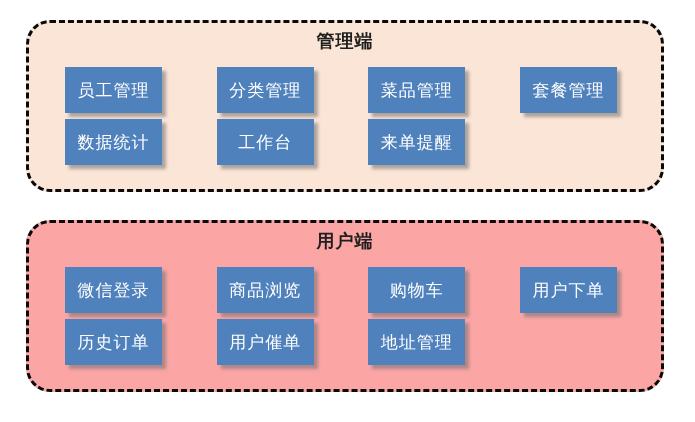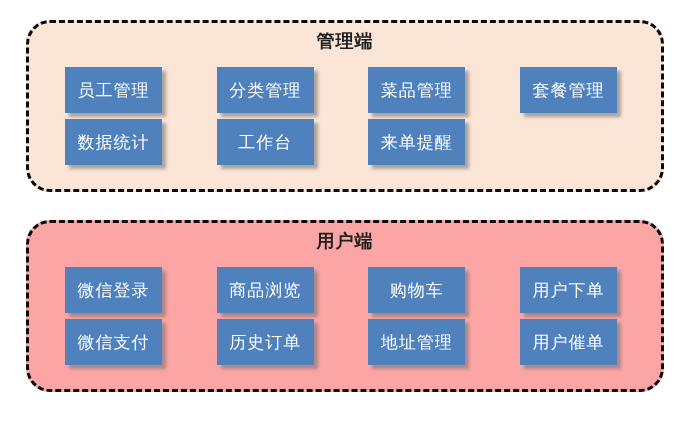--- a/index.html
+++ b/index.html
@@ -77,20 +77,19 @@
     </div>
   </section>
 
   <section class="panel panel-user">
     <h2 class="panel-title">用户端</h2>
     <div class="btn-grid">
       <div class="btn">微信登录</div>
       <div class="btn">商品浏览</div>
       <div class="btn">购物车</div>
       <div class="btn">用户下单</div>
-      <div class="btn">微信支付</div>
       <div class="btn">历史订单</div>
+      <div class="btn">用户催单</div>
       <div class="btn">地址管理</div>
-      <div class="btn">用户催单</div>
     </div>
   </section>
 
 </div>
 
 </body></html>

